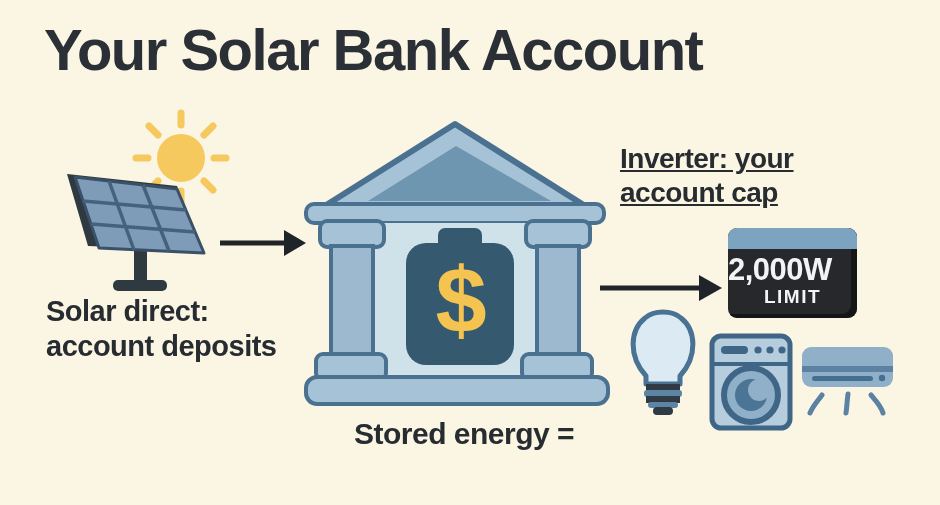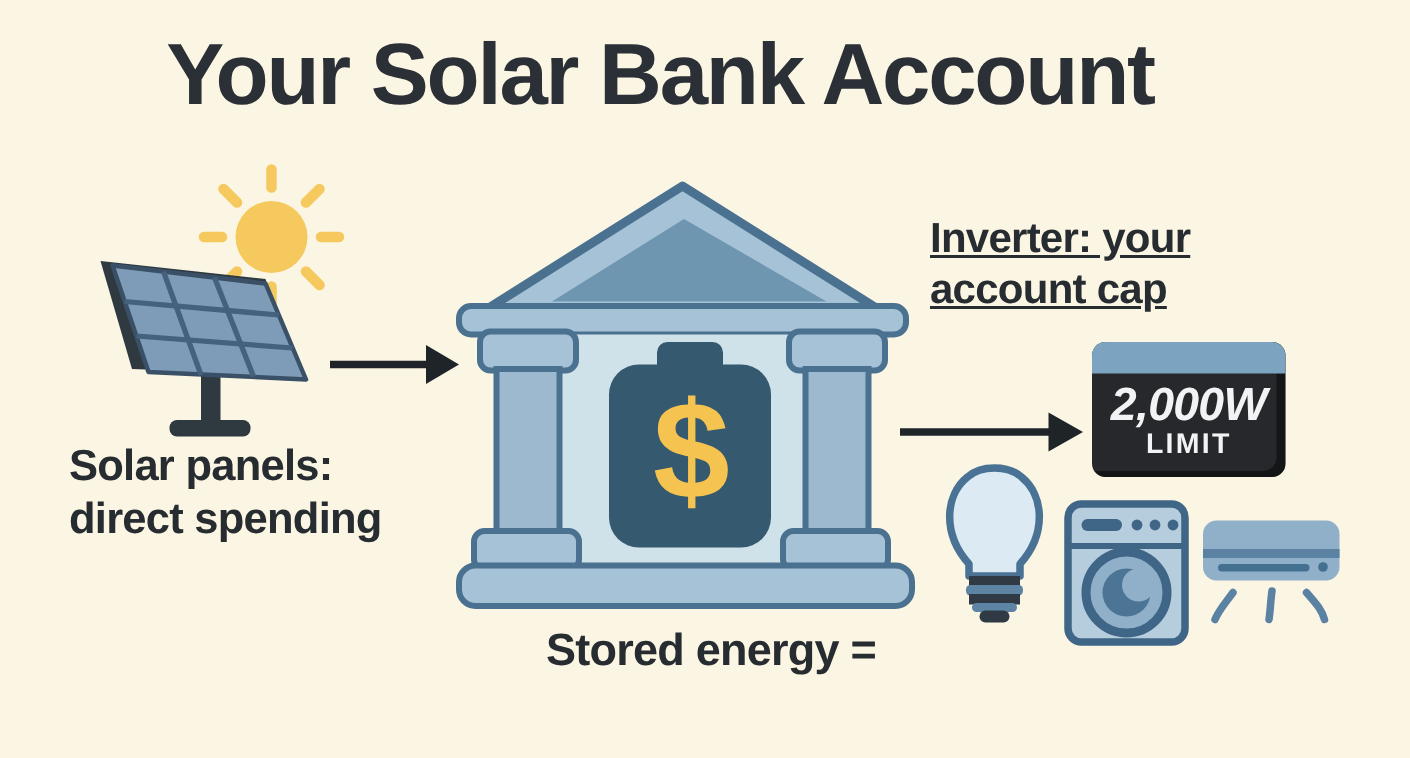--- a/index.html
+++ b/index.html
@@ -5,39 +5,39 @@
   html,body { margin:0; padding:0; background:#fbf5e3; }
   #canvas {
     position:relative; width:940px; height:505px;
     background:#fbf5e3; overflow:hidden;
     font-family:"Liberation Sans","DejaVu Sans",sans-serif;
     color:#272c31;
   }
   #gfx { position:absolute; left:0; top:0; }
   .title {
     position:absolute; left:0; top:18px; width:880px;
-    text-align:center; font-size:58px; font-weight:bold;
-    letter-spacing:-1.5px; line-height:64px; color:#2b3036;
+    text-align:left; font-size:58px; font-weight:bold;
+    letter-spacing:-1.5px; line-height:64px; color:#2b3036;padding-left:44px;
   }
   .label { position:absolute; font-weight:bold; letter-spacing:-0.5px; color:#272c31; }
   .label-solar    { left:46px;  top:294px; font-size:29px; line-height:35px; text-align:left; }
   .label-inverter { left:620px; top:142px; font-size:28px; line-height:34px; text-align:left;text-decoration:underline; }
-  .label-stored   { left:299px; top:417px; width:350px; font-size:30px; line-height:34px; text-align:center; }
+  .label-stored   { left:289px; top:417px; width:350px; font-size:30px; line-height:34px; text-align:center; }
   .badge {
     position:absolute; left:728px; top:228px; width:129px; height:90px;
     background:#26282b; border-radius:9px;
     box-shadow: inset -6px -4px 0 rgba(5,6,8,0.55);
   }
   .badge-strip {
     position:absolute; left:0; top:0; width:100%; height:21px;
     background:#7ca3bf; border-radius:9px 9px 0 0;
   }
   .badge-watt {
-    position:absolute; left:0; top:24px; width:100%; text-align:center;
-    font-size:31px; font-weight:bold; color:#f2f3f4; letter-spacing:-0.5px;font-style:italic;
+    position:absolute; left:0; top:24px; width:100%; text-align:left;
+    font-size:31px; font-weight:bold; color:#f2f3f4; letter-spacing:-0.5px;
   }
   .badge-limit {
     position:absolute; left:0; top:58px; width:100%; text-align:center;
     font-size:19px; font-weight:bold; color:#f2f3f4; letter-spacing:1.5px;
   }
 </style>
 </head>
 <body>
 
 <div id="canvas">
@@ -132,22 +132,22 @@
         <path d="M 822,395 C 817,402 813,406 810,413"></path>
         <path d="M 848,394 C 847,401 847,406 846,413"></path>
         <path d="M 871,395 C 877,402 881,406 883,413"></path>
       </g>
     </g>
   </svg>
 
   <div class="title">Your Solar Bank Account</div>
 
   <div class="label label-solar">
-    <div>Solar panels:</div>
-    <div>direct spending</div>
+    <div>Solar direct:</div>
+    <div>account deposits</div>
   </div>
 
   <div class="label label-inverter">
     <div>Inverter: your</div>
     <div>account cap</div>
   </div>
 
   <div class="label label-stored">
     <div>Stored energy =</div>
   </div>

